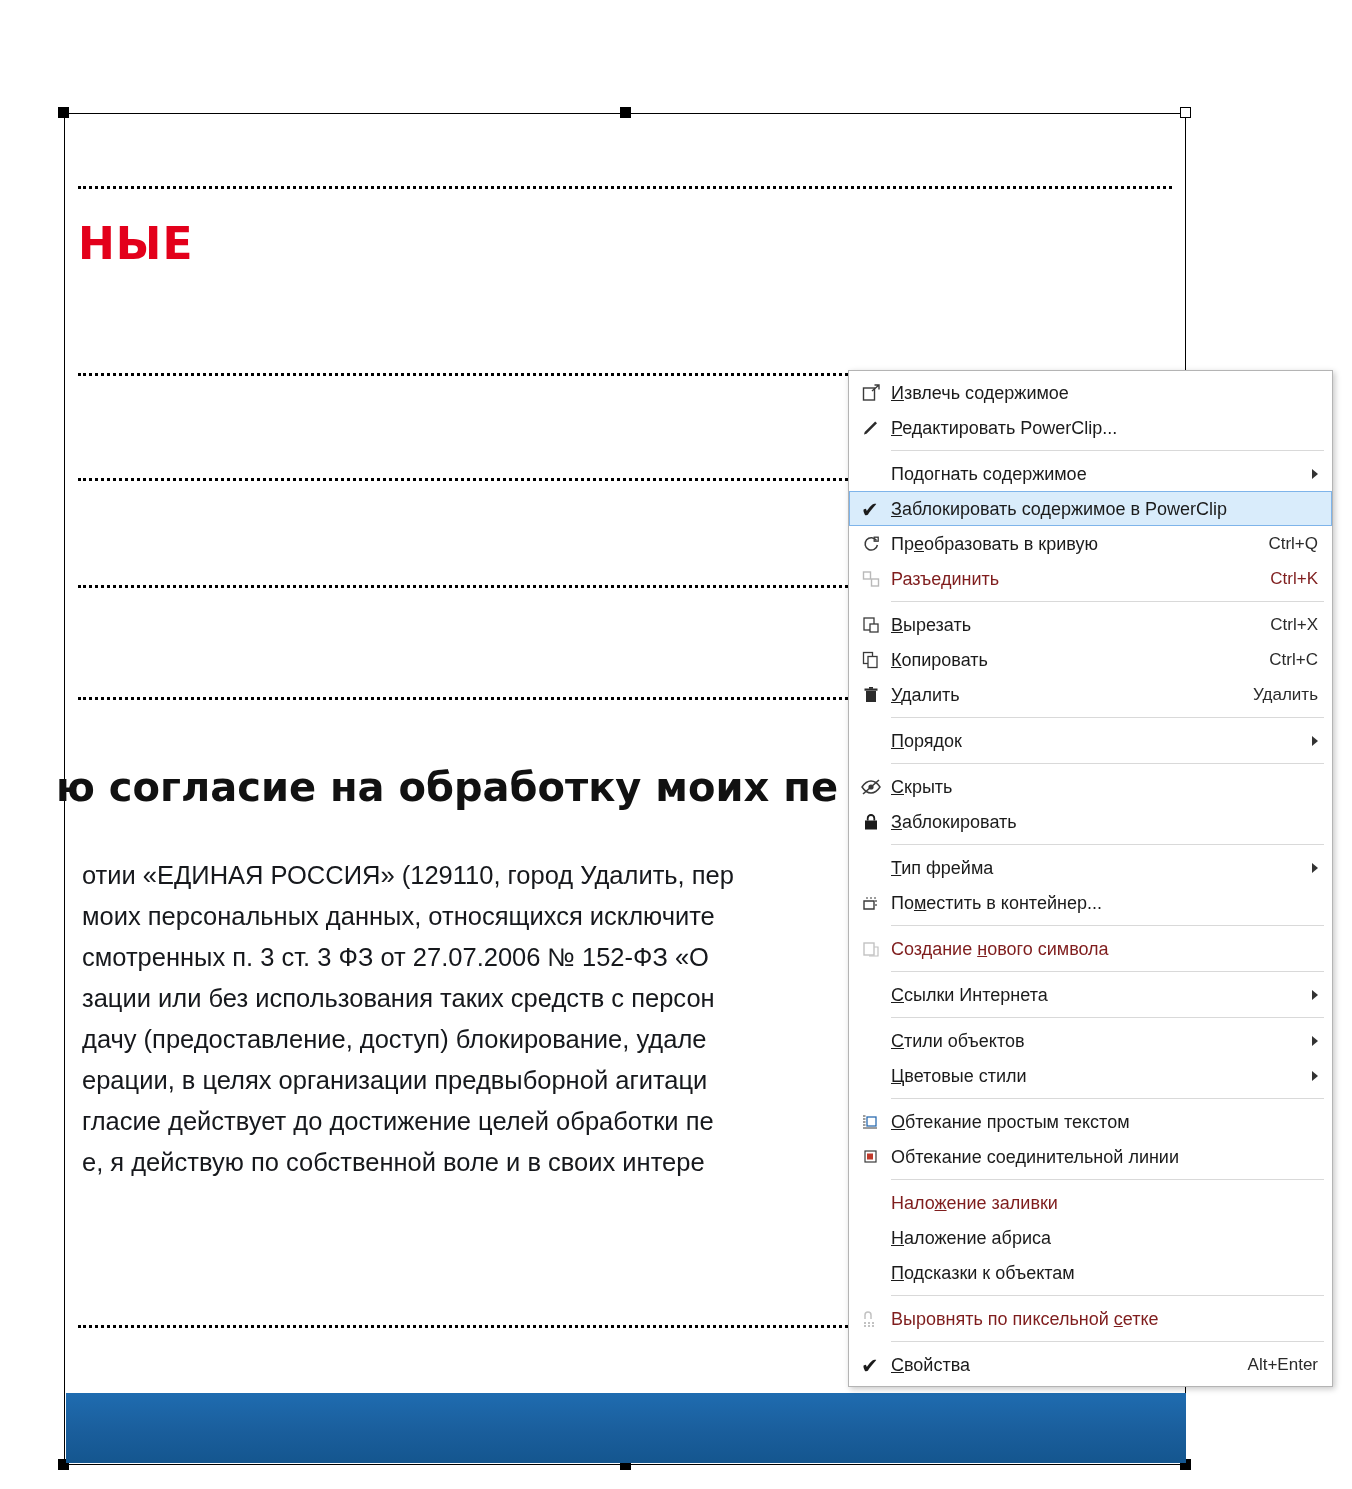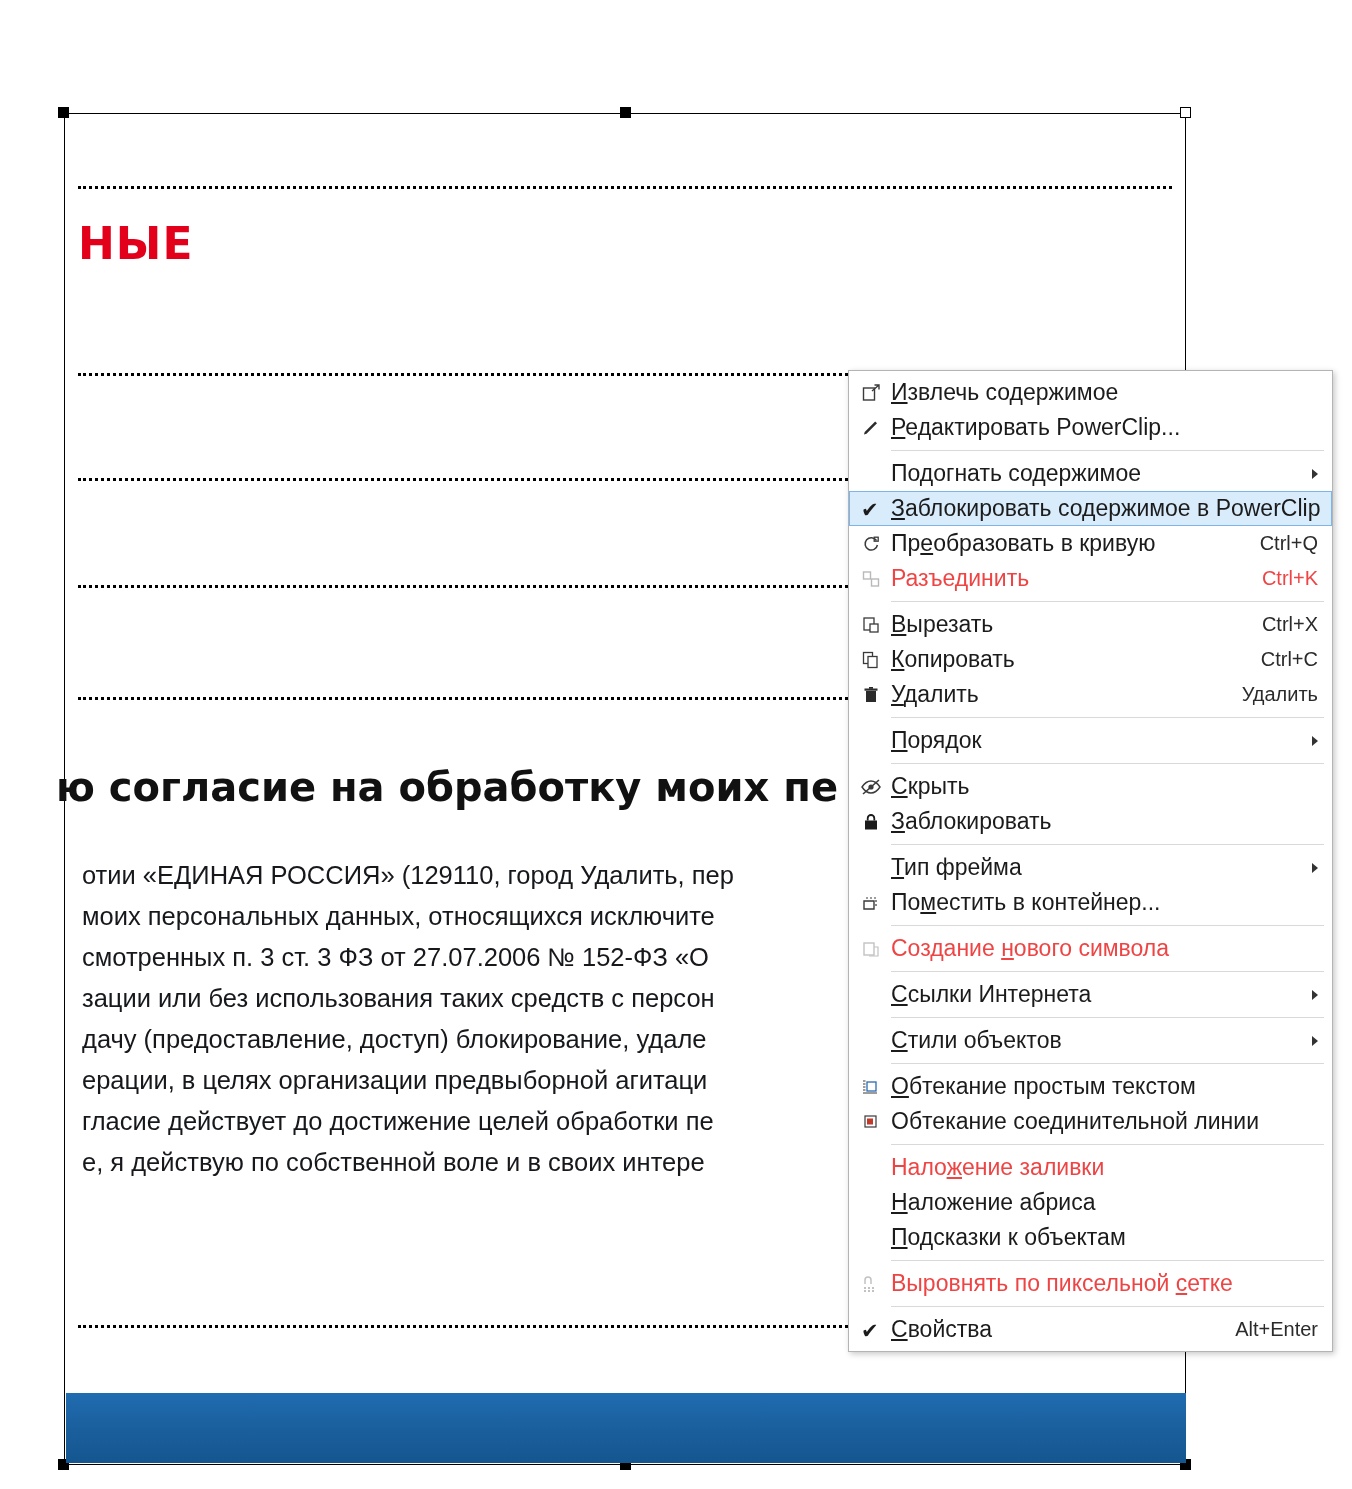--- a/index.html
+++ b/index.html
@@ -123,31 +123,31 @@
     display: flex;
     align-items: center;
     height: 35px;
     padding-left: 42px;
     padding-right: 14px;
     box-sizing: border-box;
     white-space: nowrap;
   }
   .mi .label {
     flex: 1;
-    font-size: 23px;
+    font-size: 18px;
     line-height: 1;
   }
   .mi .accel {
     color: #2b2b2b;
-    font-size: 20px;
+    font-size: 17px;
     padding-left: 20px;
   }
   .mi.disabled .label,
   .mi.disabled .accel {
-    color: #ef4444;
+    color: #7f1d1d;
   }
   .mi.hl {
     background: #d9ecfb;
     outline: 1px solid #7eb4ea;
     outline-offset: -1px;
   }
   .mi .ico {
     position: absolute;
     left: 9px;
     top: 50%;
@@ -378,20 +378,24 @@
       <span class="arrow"></span>
     </div>
 
     <div class="sep"></div>
 
     <div class="mi">
       <span class="label"><span class="u">С</span>тили объектов</span>
       <span class="arrow"></span>
     </div>
 
+    <div class="mi">
+      <span class="label"><span class="u">Ц</span>ветовые стили</span>
+      <span class="arrow"></span>
+    </div>
 
     <div class="sep"></div>
 
     <div class="mi">
       <span class="ico">
         <svg width="20" height="20" viewBox="0 0 20 20">
             <rect x="6" y="5" width="9" height="9" fill="none" stroke="#2b6cb0" stroke-width="1.3"></rect>
             <path d="M2 4 H4.5 M2 7 H4.5 M2 10 H4.5 M2 13 H4.5 M2 16 H16" stroke="#3a3a3a" stroke-width="1.2"></path>
           </svg>
       </span>

